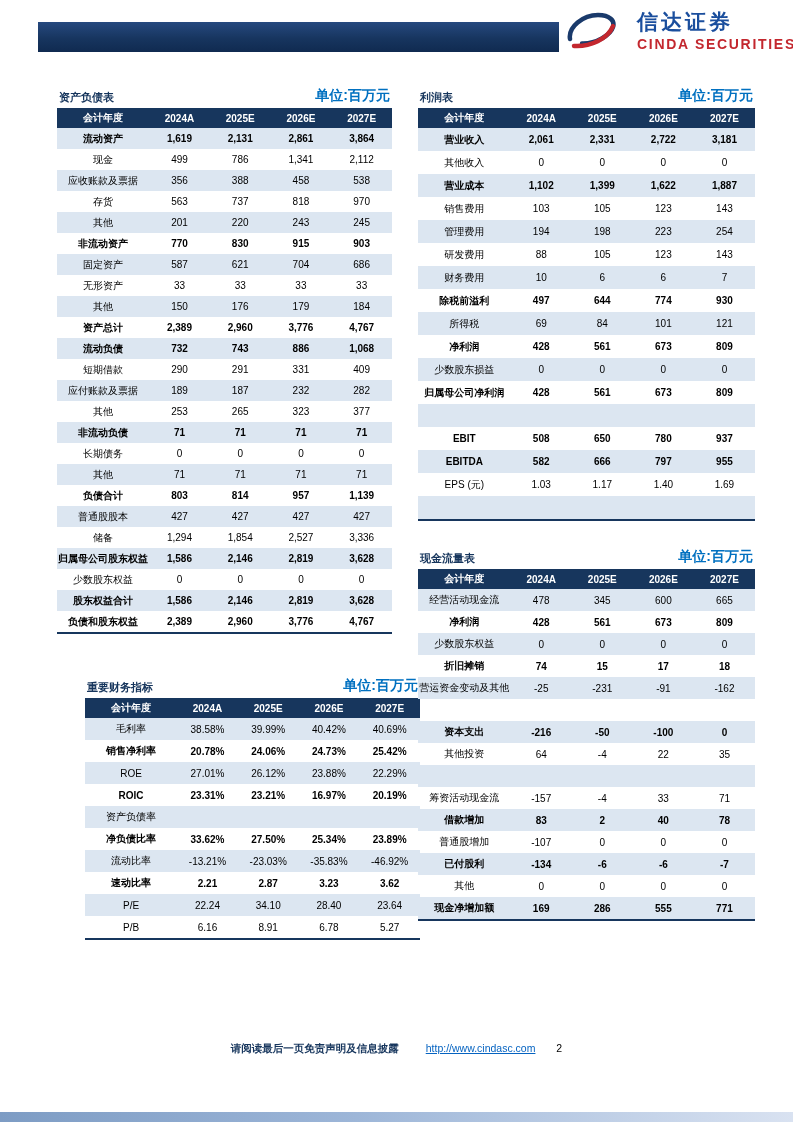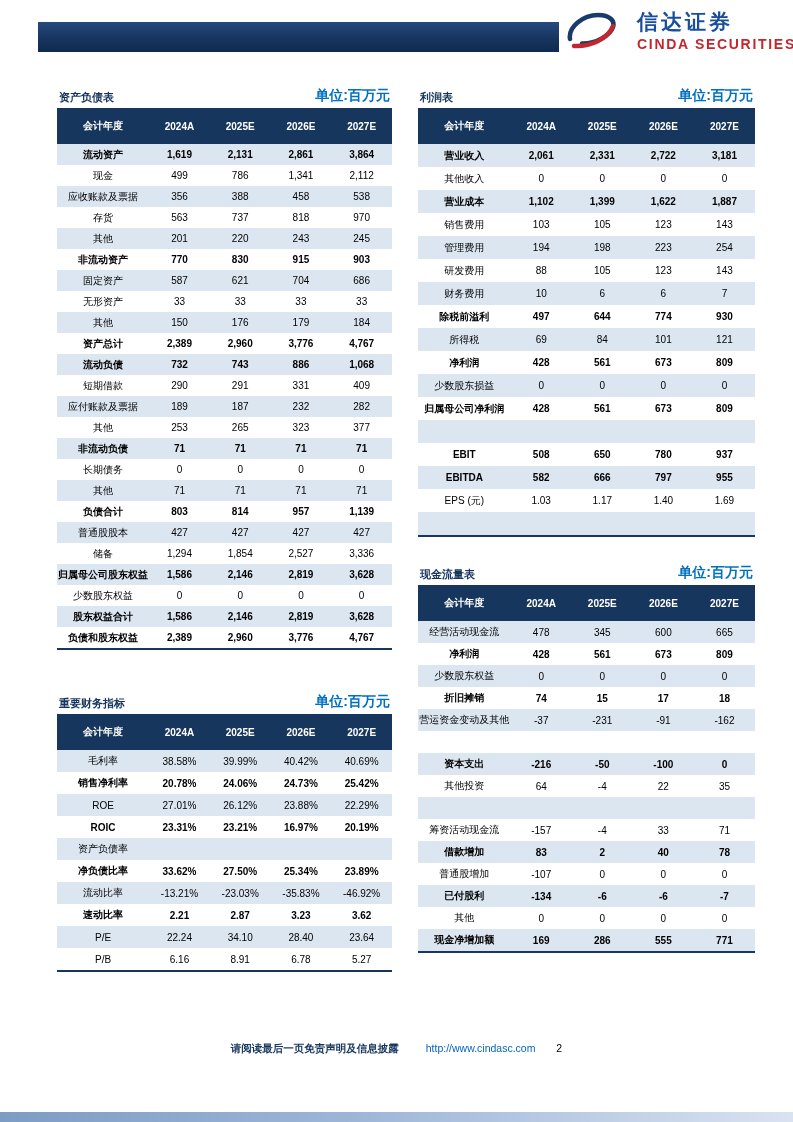--- a/index.html
+++ b/index.html
@@ -18,39 +18,39 @@
   
   .col-left{position:absolute;left:57px;top:88px;width:335px;}
   .col-right{position:absolute;left:406px;top:88px;width:337px;margin-left:12px;}
 
   .fin-block{width:100%;}
   .fin-title-row{display:flex;justify-content:space-between;align-items:flex-end;height:17px;padding:0 2px 3px 2px;text-align:center;}
   .fin-title{font-size:11px;font-weight:bold;color:#17365d;}
   .fin-unit{font-size:14px;font-weight:bold;color:#0070c0;}
 
   table.fin{width:100%;border-collapse:collapse;table-layout:fixed;border-bottom:2px solid #17365d;}
-  table.fin th{background:#17365d;color:#ffffff;font-size:10px;font-weight:bold;height:36px;
+  table.fin th{background:#17365d;color:#ffffff;font-size:10px;font-weight:bold;height:20px;
                text-align:center;padding:0 1px;white-space:nowrap;overflow:hidden;}
   table.fin td{font-size:10px;color:#000;text-align:center;padding:0 1px;height:21px;
                white-space:nowrap;overflow:hidden;}
   table.fin tbody tr:nth-child(odd){background:#dce6f1;}
   table.fin tr.bold td{font-weight:bold;}
   table.fin col.col-label{width:27.5%;}
   table.fin col.col-val{width:18.125%;}
 
   table.roomy td{height:23px;}
   table.mid td{height:22px;}
 
-  .ratios-block{margin-top:44px;}
+  .ratios-block{margin-top:44px;margin-left:28px;}
   .cashflow-block{margin-top:28px;}
 
   
   .footer{position:absolute;left:0;top:1042px;width:100%;text-align:center;font-size:10.5px;white-space:nowrap;}
   .f-disc{color:#17365d;font-weight:bold;}
-  .f-link{color:#0563c1;margin-left:0;cursor:pointer;padding-left:24px;}
+  .f-link{color:#0563c1;text-decoration:underline;margin-left:0;cursor:pointer;padding-left:24px;}
   .f-page{color:#000;margin-left:18px;}
 
   .bottom-bar{position:absolute;left:0;bottom:0;width:100%;height:10px;
               background:linear-gradient(90deg,#7d9cc4 0%,#9db6d8 45%,#d9e2f1 100%);}
 </style>
 </head>
 <body>
 
 <div class="page">
 
@@ -557,21 +557,21 @@
             </tr>
             <tr class="bold">
               <td class="label">折旧摊销</td>
               <td>74</td>
               <td>15</td>
               <td>17</td>
               <td>18</td>
             </tr>
             <tr>
               <td class="label">营运资金变动及其他</td>
-              <td>-37</td>
+              <td>-25</td>
               <td>-231</td>
               <td>-91</td>
               <td>-162</td>
             </tr>
             <tr>
               <td class="label"></td>
               <td></td>
               <td></td>
               <td></td>
               <td></td>

